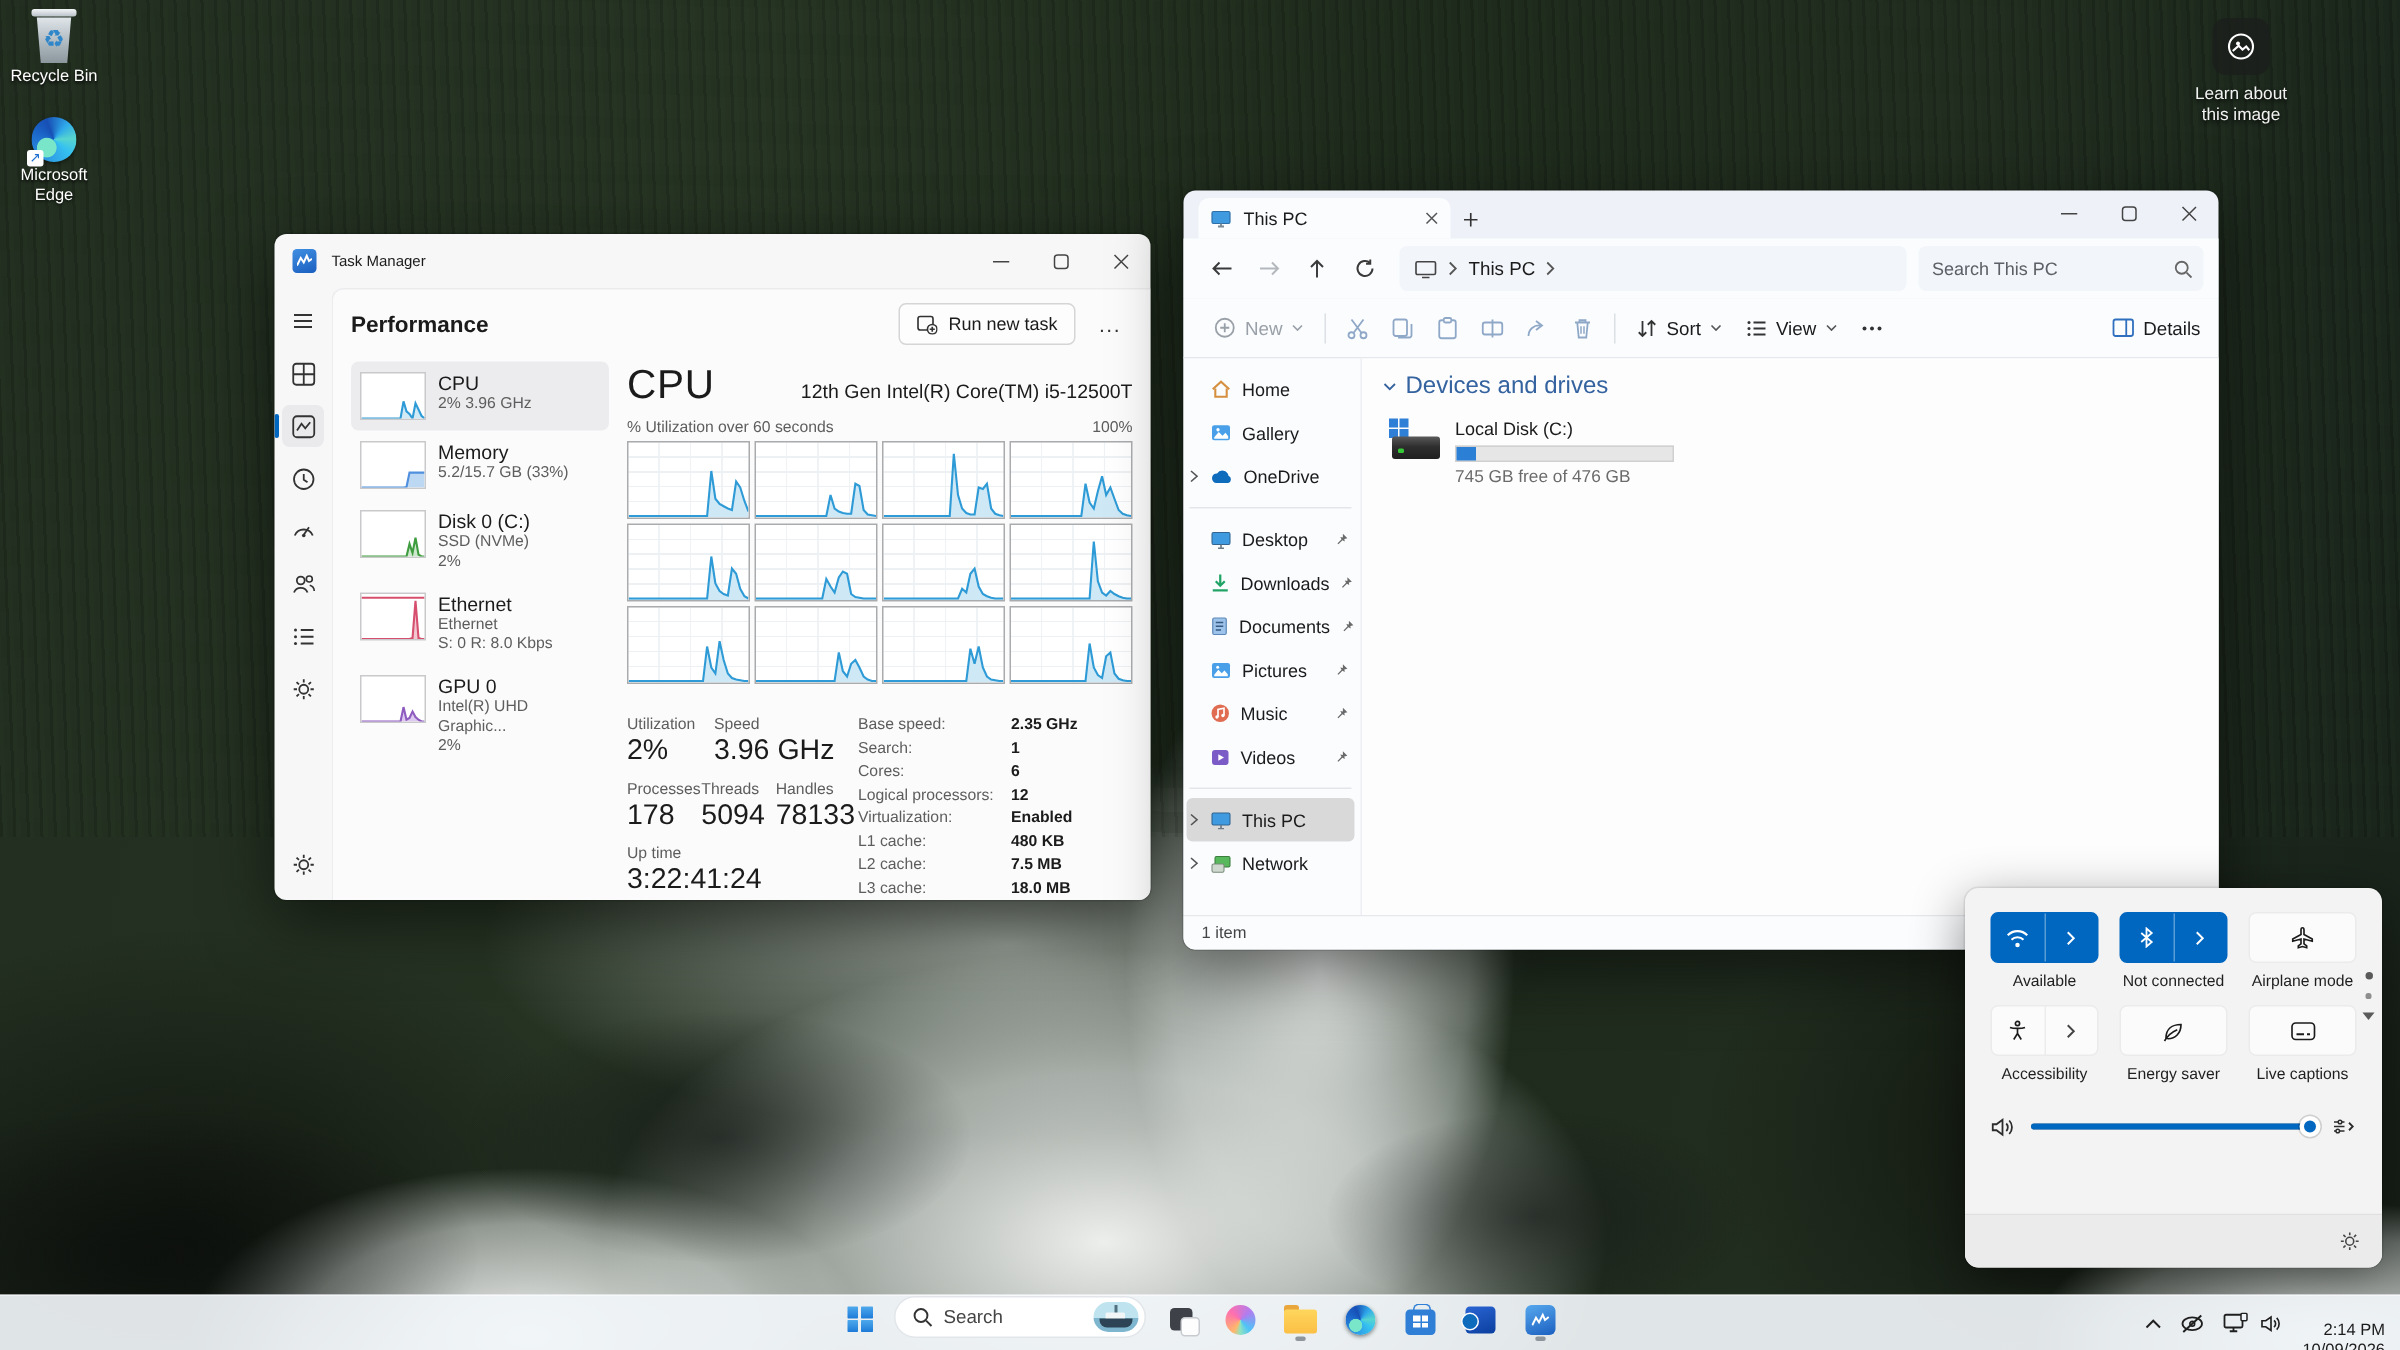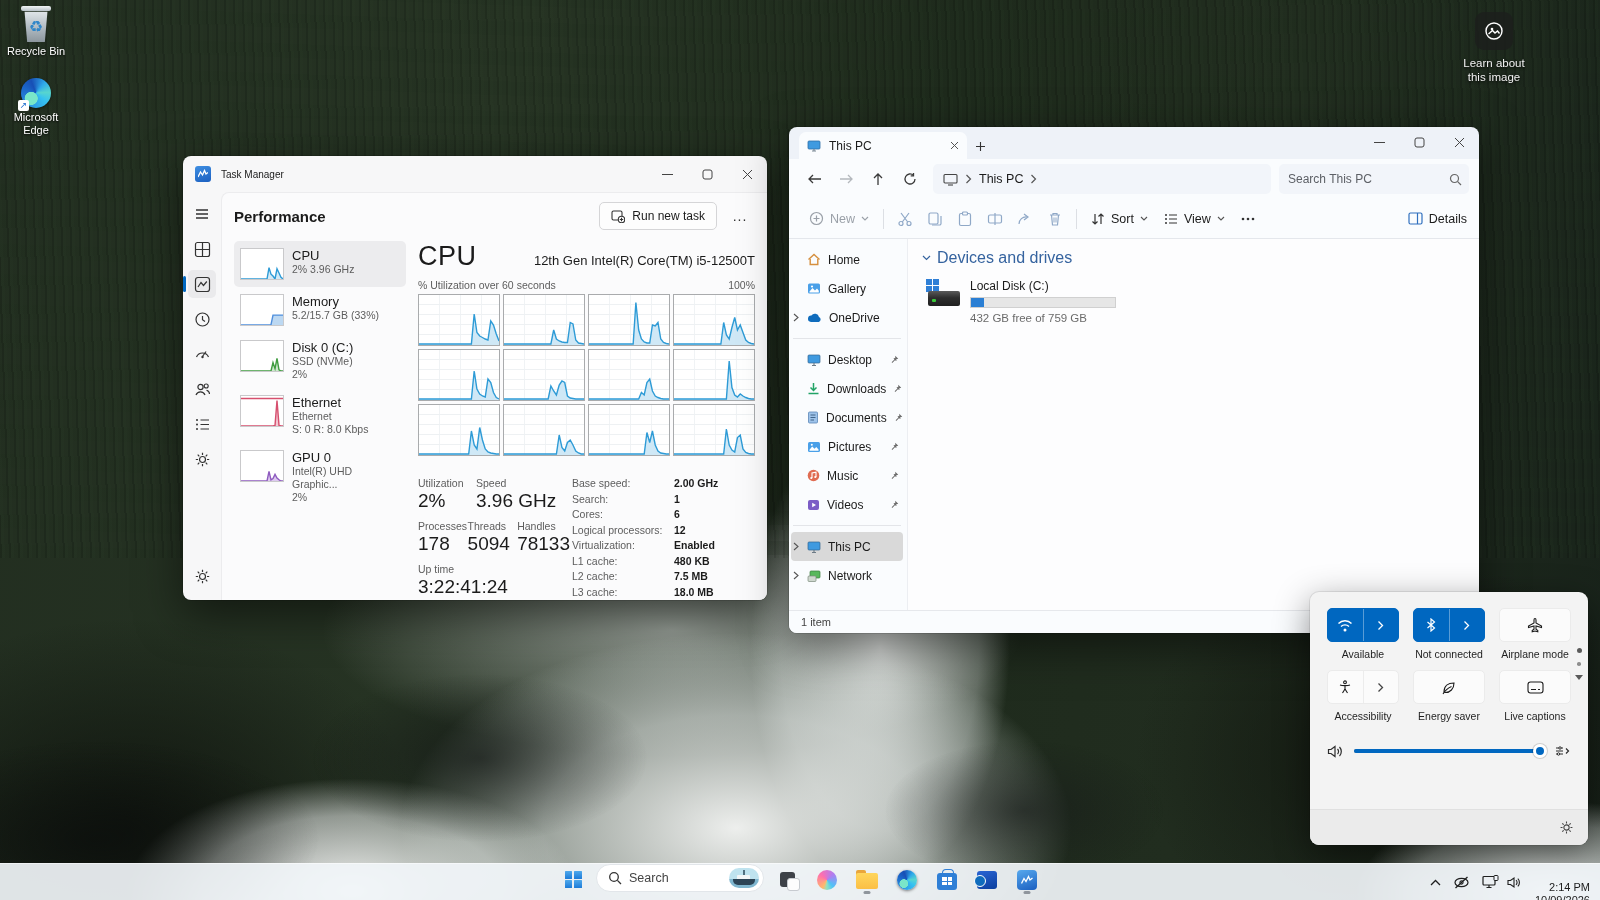--- a/index.html
+++ b/index.html
@@ -512,21 +512,21 @@
                 <div class="sl-col3">
                     <div class="st-lbl">Handles</div>
                     <div class="st-val">78133</div>
                   </div>
               </div>
               <div class="st-lbl">Up time</div>
               <div class="st-val">3:22:41:24</div>
             </div>
             <div class="stats-right">
               <span class="k">Base speed:</span>
-                <span class="v">2.00 GHz</span>
+                <span class="v">2.35 GHz</span>
               <span class="k">Search:</span>
                 <span class="v">1</span>
               <span class="k">Cores:</span>
                 <span class="v">6</span>
               <span class="k">Logical processors:</span>
                 <span class="v">12</span>
               <span class="k">Virtualization:</span>
                 <span class="v">Enabled</span>
               <span class="k">L1 cache:</span>
                 <span class="v">480 KB</span>
@@ -902,21 +902,21 @@
               <i></i>
               <i></i>
             </div>
           <div class="drive-body"></div>
         </div>
         <div class="drive-info">
           <div>Local Disk (C:)</div>
           <div class="usage">
               <div class="fill" style="width: 9%;"></div>
             </div>
-          <div class="free">432 GB free of 759 GB</div>
+          <div class="free">745 GB free of 476 GB</div>
         </div>
       </div>
     </div>
   </div>
   <div class="fx-status">
     <span>1 item</span>
   </div>
 </div>
 
 <div class="qs">

